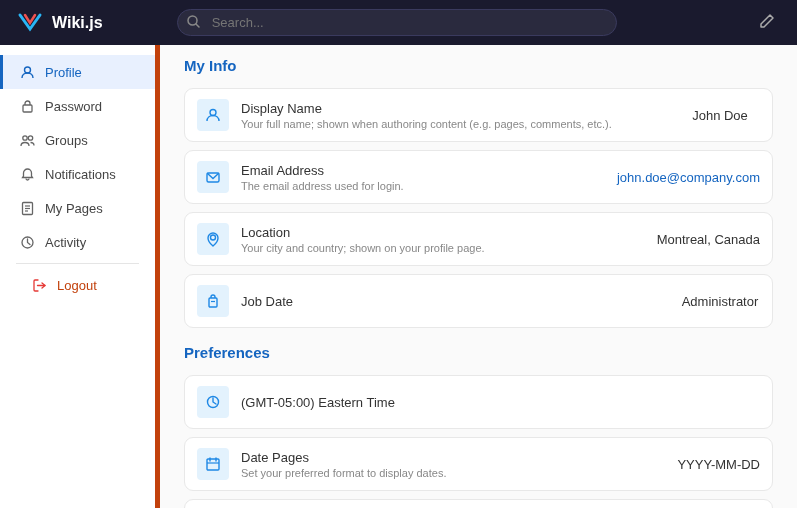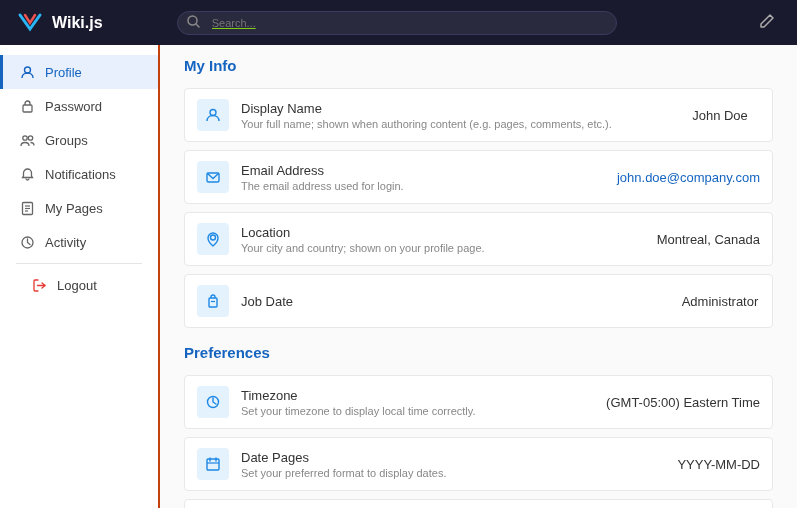--- a/index.html
+++ b/index.html
@@ -32,23 +32,22 @@
       margin: 0 auto;
       position: relative;
     }
     .navbar-search input {
       width: 100%;
       background: #2a2a3e;
       border: 1px solid #3a3a5e;
       border-radius: 20px;
       padding: 5px 12px 5px 34px;
       color: #84cc16;
-      font-size: 11px;
+      font-size: 13px;
       outline: none;
-      text-decoration: underline;
     }
     .search-icon-wrap {
       position: absolute;
       left: 10px;
       top: 50%;
       transform: translateY(-50%);
       color: #888;
     }
     .navbar-actions {
       margin-left: auto;
@@ -68,40 +67,40 @@
     
     .main-layout {
       display: flex;
       height: calc(508px - 45px);
     }
 
     
     .sidebar {
       width: 160px;
       background: #fff;
-      border-right: 2px solid #c2410c;
+      border-right: 5px solid #c2410c;
       padding: 10px 0;
       flex-shrink: 0;
     }
     .sidebar-item {
       display: flex;
       align-items: center;
       padding: 9px 16px;
       cursor: pointer;
       font-size: 13px;
       color: #444;
       gap: 10px;
       border-left: 3px solid transparent;
     }
     .sidebar-item.active {
       background: #e8f0fe;
       color: #1565c0;
       border-left: 3px solid #1565c0;
     }
-    .sidebar-item.logout { color: #404040; margin-top: 4px; padding-left: 28px; }
+    .sidebar-item.logout { color: #c2410c; margin-top: 4px; padding-left: 28px; }
     .sidebar-item .item-icon {
       width: 16px;
       height: 16px;
       display: flex;
       align-items: center;
       justify-content: center;
       flex-shrink: 0;
     }
     .sidebar-divider {
       height: 1px;
@@ -120,21 +119,21 @@
       font-size: 15px;
       font-weight: 600;
       color: #1565c0;
       margin-bottom: 14px;
     }
     .info-row {
       display: flex;
       align-items: center;
       background: #fff;
       border: 1px solid #e8e8e8;
-      border-radius: 4px;
+      border-radius: 9px;
       padding: 10px 12px;
       margin-bottom: 8px;
       gap: 12px;
     }
     .row-icon {
       width: 32px;
       height: 32px;
       border-radius: 4px;
       background: #e3f2fd;
       display: flex;
@@ -338,24 +337,20 @@
     <div class="preferences-section">
       <div class="section-title">Preferences</div>
 
       <div class="info-row">
         <div class="row-icon">
           <svg viewBox="0 0 16 16" fill="none">
               <circle cx="8" cy="8" r="5.5" stroke="#1e88e5" stroke-width="1.4"></circle>
               <polyline points="8,4 8,8 11,10" stroke="#1e88e5" stroke-width="1.4" fill="none" stroke-linecap="round"></polyline>
             </svg>
         </div>
-        <div class="row-text">
-          <div class="row-label">Timezone</div>
-          <div class="row-desc">Set your timezone to display local time correctly.</div>
-        </div>
         <div class="row-value">(GMT-05:00) Eastern Time</div>
       </div>
 
       <div class="info-row">
         <div class="row-icon">
           <svg viewBox="0 0 16 16" fill="none">
               <rect x="2" y="3" width="12" height="11" rx="1" stroke="#1e88e5" stroke-width="1.4"></rect>
               <line x1="5" y1="2" x2="5" y2="5" stroke="#1e88e5" stroke-width="1.4" stroke-linecap="round"></line>
               <line x1="11" y1="2" x2="11" y2="5" stroke="#1e88e5" stroke-width="1.4" stroke-linecap="round"></line>
               <line x1="2" y1="7" x2="14" y2="7" stroke="#1e88e5" stroke-width="1.2"></line>

